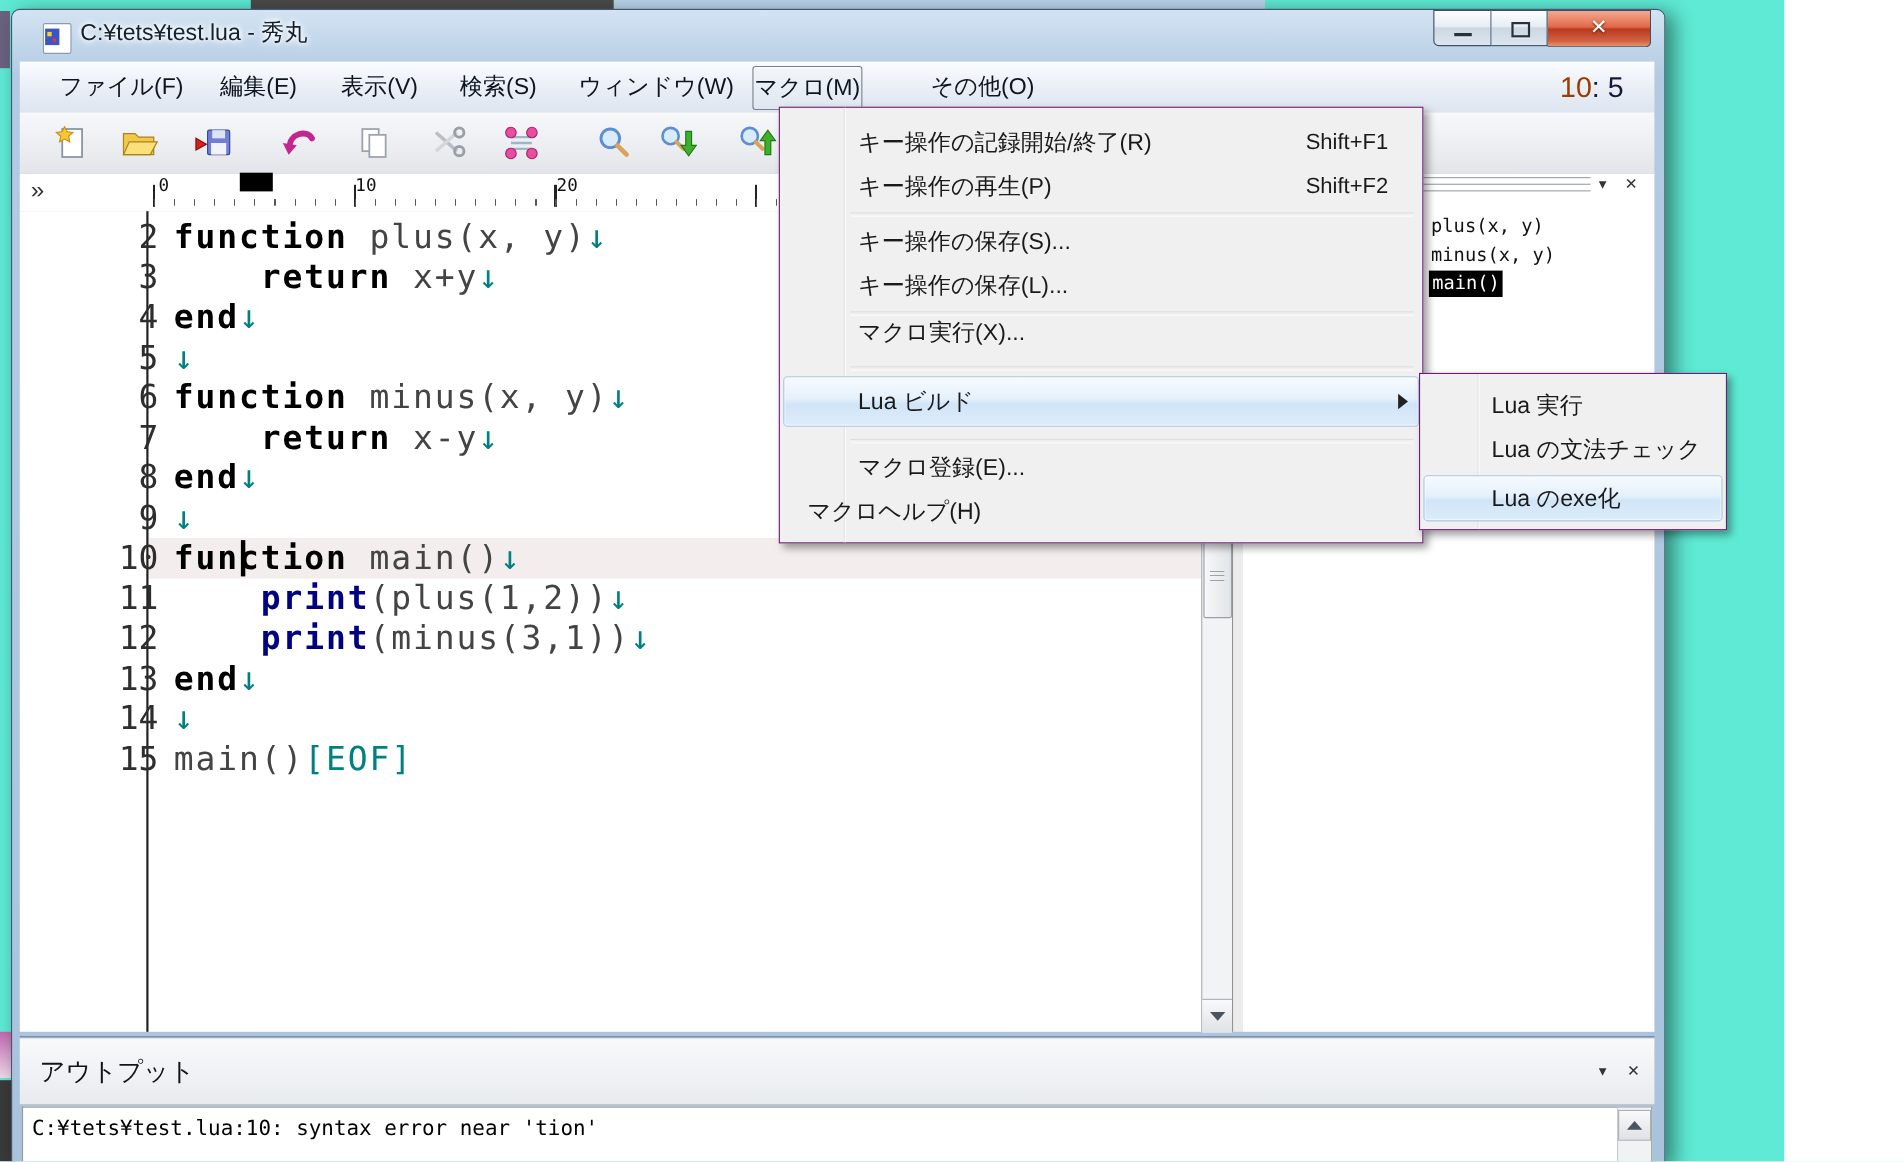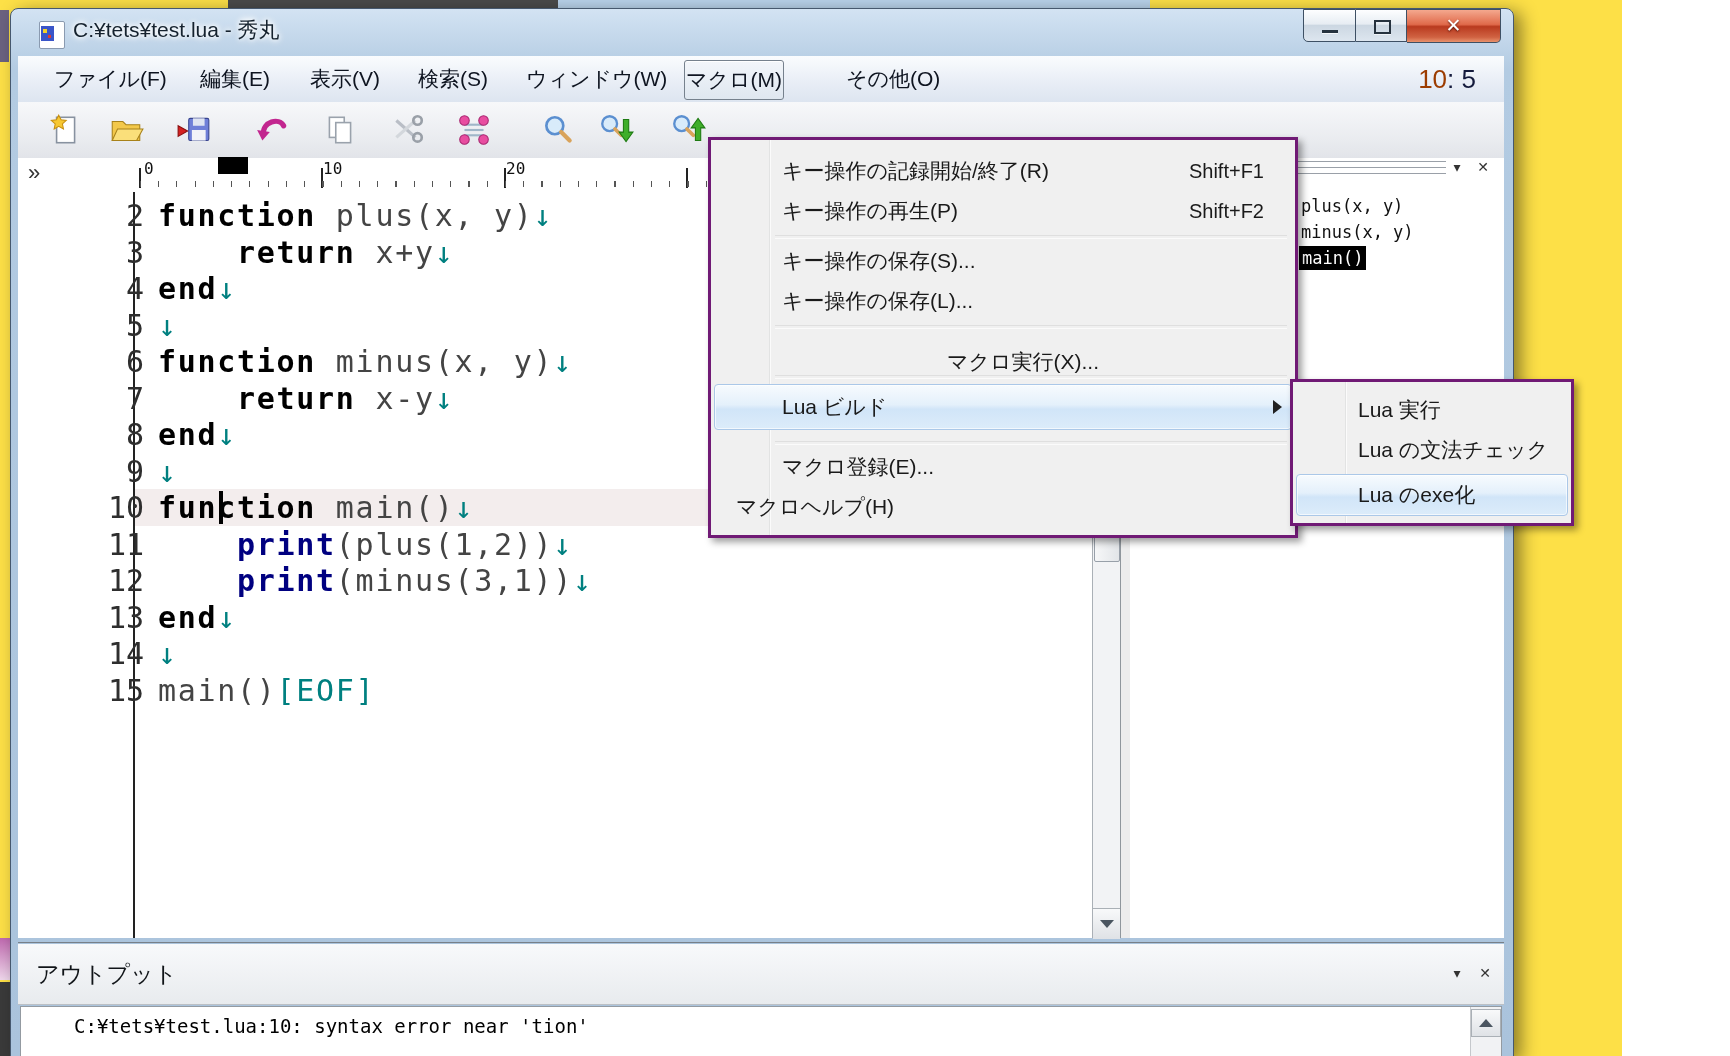--- a/index.html
+++ b/index.html
@@ -1,16 +1,16 @@
 <!DOCTYPE html>
 <html><head>
 <meta charset="utf-8">
 <style>
   html,body{margin:0;padding:0;background:#fff;}
-  .screen{position:relative;width:1622px;height:1056px;background:#fde047;overflow:hidden;
+  .screen{position:relative;width:1622px;height:1056px;background:#5eead4;overflow:hidden;
           font-family:"Liberation Sans","DejaVu Sans",sans-serif;-webkit-font-smoothing:antialiased;}
   
   .win{position:absolute;left:10px;top:8px;width:1502px;height:1048px;
        background:linear-gradient(to bottom,#d3e3f3,#b3cbe2 60px,#aac3dc);
        border:1px solid #46586e;border-radius:8px 8px 0 0;
        box-shadow:7px 4px 18px rgba(0,0,0,.45);}
   .titlebar{position:absolute;left:18px;top:8px;right:226px;height:48px;}
   .title-ico{position:absolute;left:28px;top:18px;width:24px;height:26px;background:#fff;
              border:1px solid #8a9ab0;border-radius:2px;}
   .title-ico .blk{position:absolute;left:1px;top:4px;width:13px;height:15px;background:#3a55c8;}
@@ -84,26 +84,26 @@
   .oitem{position:absolute;left:171px;height:24px;line-height:24px;font-family:"DejaVu Sans Mono",monospace;
          font-size:17px;color:#111;white-space:pre;}
   .oitem.sel{background:#000;color:#fff;padding:0 3px;left:169px;}
   
   .out-top{position:absolute;left:18px;top:942px;width:1486px;height:1px;background:#788088;}
   .out-hd{position:absolute;left:18px;top:944px;width:1486px;height:60px;
           background:linear-gradient(to bottom,#f8f9fb,#e8ebee);border-bottom:1px solid #bcc0c5;}
   .out-title{position:absolute;left:18px;top:0;height:60px;line-height:60px;font-size:23px;color:#101418;}
   .out-body{position:absolute;left:20px;top:1006px;width:1480px;height:50px;background:#fff;
             border:1px solid #939aa1;border-bottom:none;}
-  .out-text{position:absolute;left:8px;top:8px;font-family:"DejaVu Sans Mono",monospace;font-size:19px;color:#000;white-space:pre;margin-left:45px;}
+  .out-text{position:absolute;left:8px;top:8px;font-family:"DejaVu Sans Mono",monospace;font-size:19px;color:#000;white-space:pre;}
   .out-sb{position:absolute;right:0;top:0;width:30px;bottom:0;background:#f1f2f4;border-left:1px solid #c5c8cc;}
   .out-sb-up{position:absolute;left:0;top:2px;width:28px;height:26px;border:1px solid #aab0b6;
              background:linear-gradient(to bottom,#f8f9fa,#dfe2e6);}
   
-  .menu{position:absolute;background:#f0f0f0;border:3px solid #701a75;box-shadow:4px 4px 7px rgba(0,0,0,.38);margin-top:40px;}
+  .menu{position:absolute;background:#f0f0f0;border:1px solid #701a75;box-shadow:4px 4px 7px rgba(0,0,0,.38);}
   .gutterline{position:absolute;top:0;bottom:0;width:1px;background:#e2e3e3;box-shadow:1px 0 0 #fbfbfb;}
   .mitem{position:absolute;left:1px;right:1px;display:flex;align-items:center;
          padding-left:70px;padding-right:30px;box-sizing:border-box;font-size:21px;color:#1a1a1a;white-space:nowrap;}
   .mshort{margin-left:auto;font-size:20px;color:#1a1a1a;}
   .msep{position:absolute;left:64px;right:8px;height:2px;border-top:1px solid #dfdfdf;border-bottom:1px solid #fbfbfb;}
   .mhl{position:absolute;left:3px;right:3px;border:1px solid #abc8e8;border-radius:4px;box-sizing:border-box;
        background:linear-gradient(to bottom,#f7fbfe,#e4f0fb 45%,#d1e5f8 55%,#dcecfa);
        box-shadow:inset 0 0 0 1px rgba(255,255,255,.65);}
   .subarrow{position:absolute;right:12px;top:50%;margin-top:-7px;width:0;height:0;
             border-top:7px solid transparent;border-bottom:7px solid transparent;border-left:9px solid #222;}
@@ -349,21 +349,21 @@
         <span class="mshort">Shift+F2</span>
       </div>
     <div class="msep" style="top:95px;"></div>
     <div class="mitem" style="top:101px;height:40px;align-items:center;">
         <span>キー操作の保存(S)...</span>
       </div>
     <div class="mitem" style="top:141px;height:40px;">
         <span>キー操作の保存(L)...</span>
       </div>
     <div class="msep" style="top:185px;"></div>
-    <div class="mitem" style="top:202px;height:40px;justify-content:center;">
+    <div class="mitem" style="top:184px;height:40px;">
         <span>マクロ実行(X)...</span>
       </div>
     <div class="msep" style="top:235px;"></div>
     <div class="mhl" style="top:244px;height:46px;"></div>
     <div class="mitem" style="top:244px;height:46px;">
         <span>Lua ビルド</span>
         <span class="subarrow"></span>
       </div>
     <div class="msep" style="top:301px;"></div>
     <div class="mitem" style="top:307px;height:40px;">

